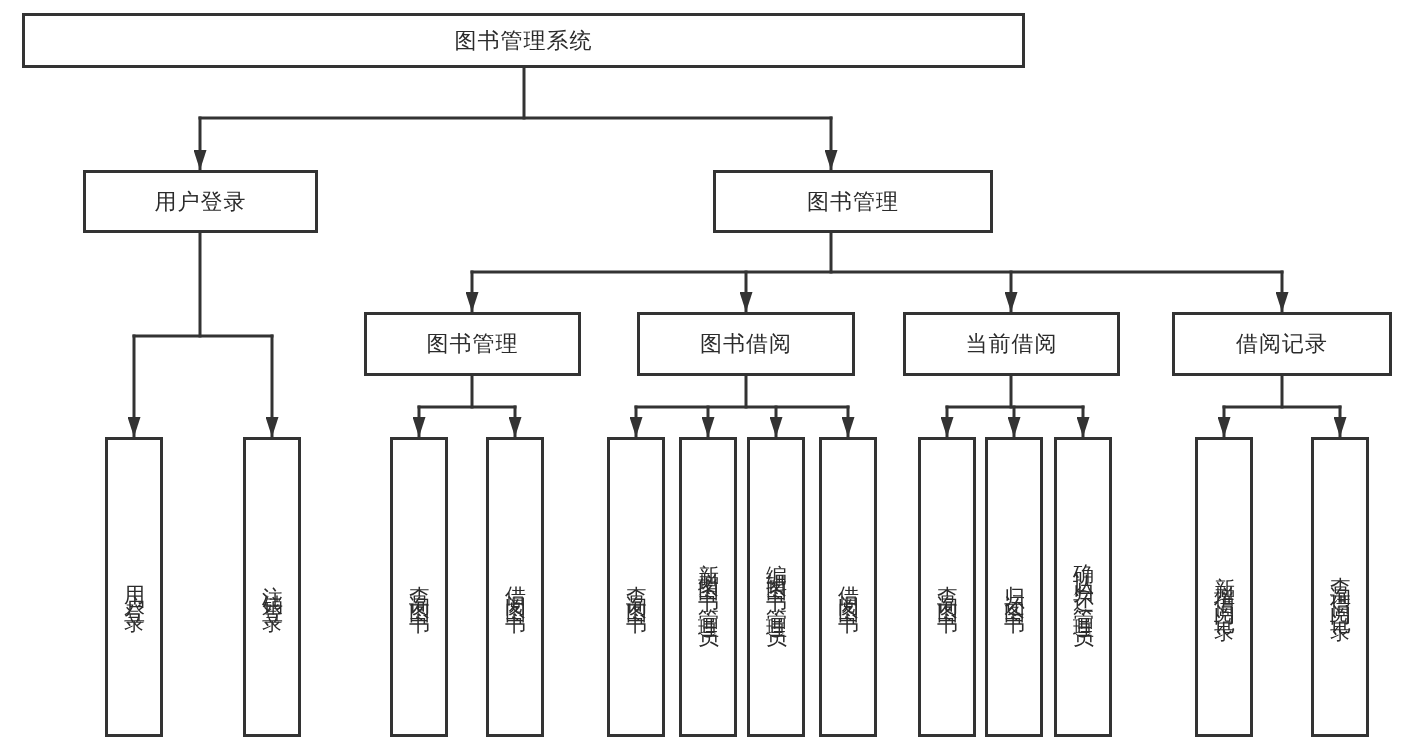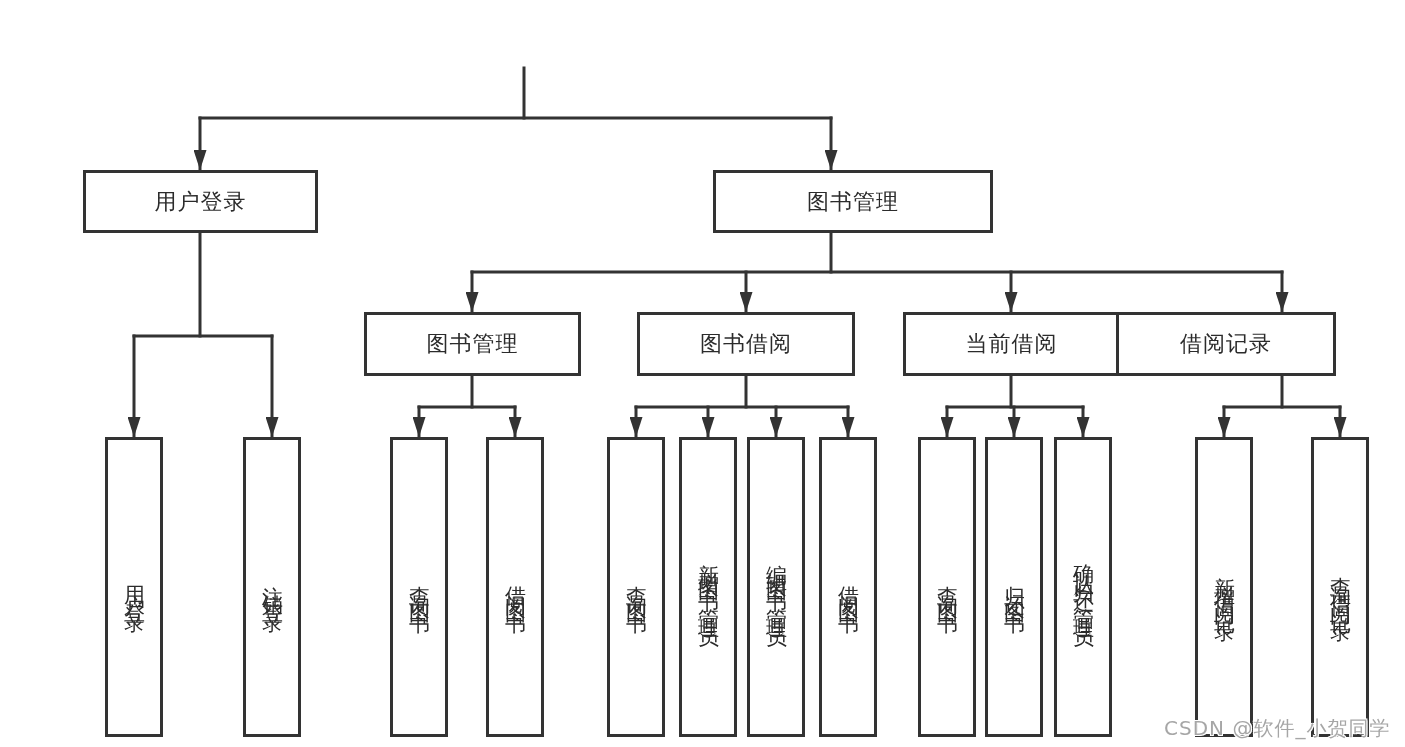--- a/index.html
+++ b/index.html
@@ -106,38 +106,41 @@
       <path d="M1014 407 L1014 437" marker-end="url(#arrow)"></path>
       <path d="M1083 407 L1083 437" marker-end="url(#arrow)"></path>
 
       <path d="M1282 376 L1282 407"></path>
       <path d="M1224 407 L1340 407"></path>
       <path d="M1224 407 L1224 437" marker-end="url(#arrow)"></path>
       <path d="M1340 407 L1340 437" marker-end="url(#arrow)"></path>
     </g>
   </svg>
 
+  <div class="node" style="left:22px; top:13px; width:1003px; height:55px;">
+    <span>图书管理系统</span>
+  </div>
 
   <div class="node" style="left:83px; top:170px; width:235px; height:63px;">
     <span>用户登录</span>
   </div>
   <div class="node" style="left:713px; top:170px; width:280px; height:63px;">
     <span>图书管理</span>
   </div>
 
   <div class="node" style="left:364px; top:312px; width:217px; height:64px;">
     <span>图书管理</span>
   </div>
   <div class="node" style="left:903px; top:312px; width:217px; height:64px;">
     <span>当前借阅</span>
   </div>
   <div class="node" style="left:637px; top:312px; width:218px; height:64px;">
     <span>图书借阅</span>
   </div>
-  <div class="node" style="left:1116px; top:312px; width:220px; height:64px;">
+  <div class="node" style="left:1172px; top:312px; width:220px; height:64px;">
     <span>借阅记录</span>
   </div>
 
   <div class="node leaf" style="left:105px; top:437px; width:58px; height:300px;">
     <span class="vtext">用户登录</span>
   </div>
   <div class="node leaf" style="left:243px; top:437px; width:58px; height:300px;">
     <span class="vtext">注销登录</span>
   </div>
 
@@ -171,15 +174,14 @@
     <span class="vtext">确认归还（管理员）</span>
   </div>
 
   <div class="node leaf" style="left:1195px; top:437px; width:58px; height:300px;">
     <span class="vtext">新增借阅记录</span>
   </div>
   <div class="node leaf" style="left:1311px; top:437px; width:58px; height:300px;">
     <span class="vtext">查询借阅记录</span>
   </div>
 
-  <div class="watermark">CSDN @软件_小贺同学</div>
 
 </div>
 
 </body></html>

